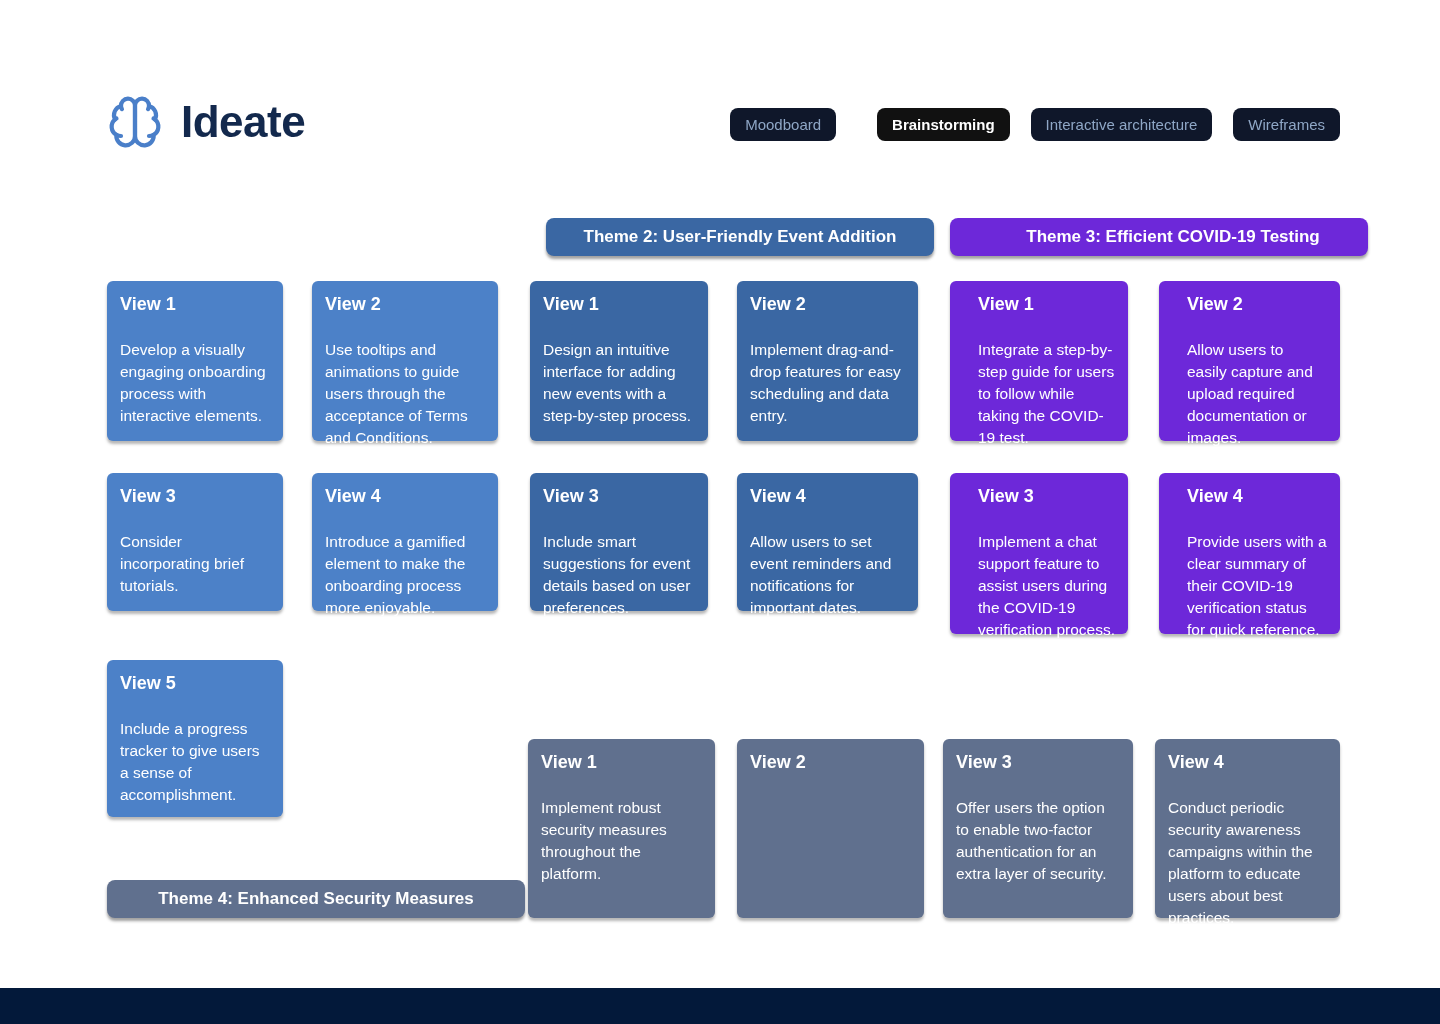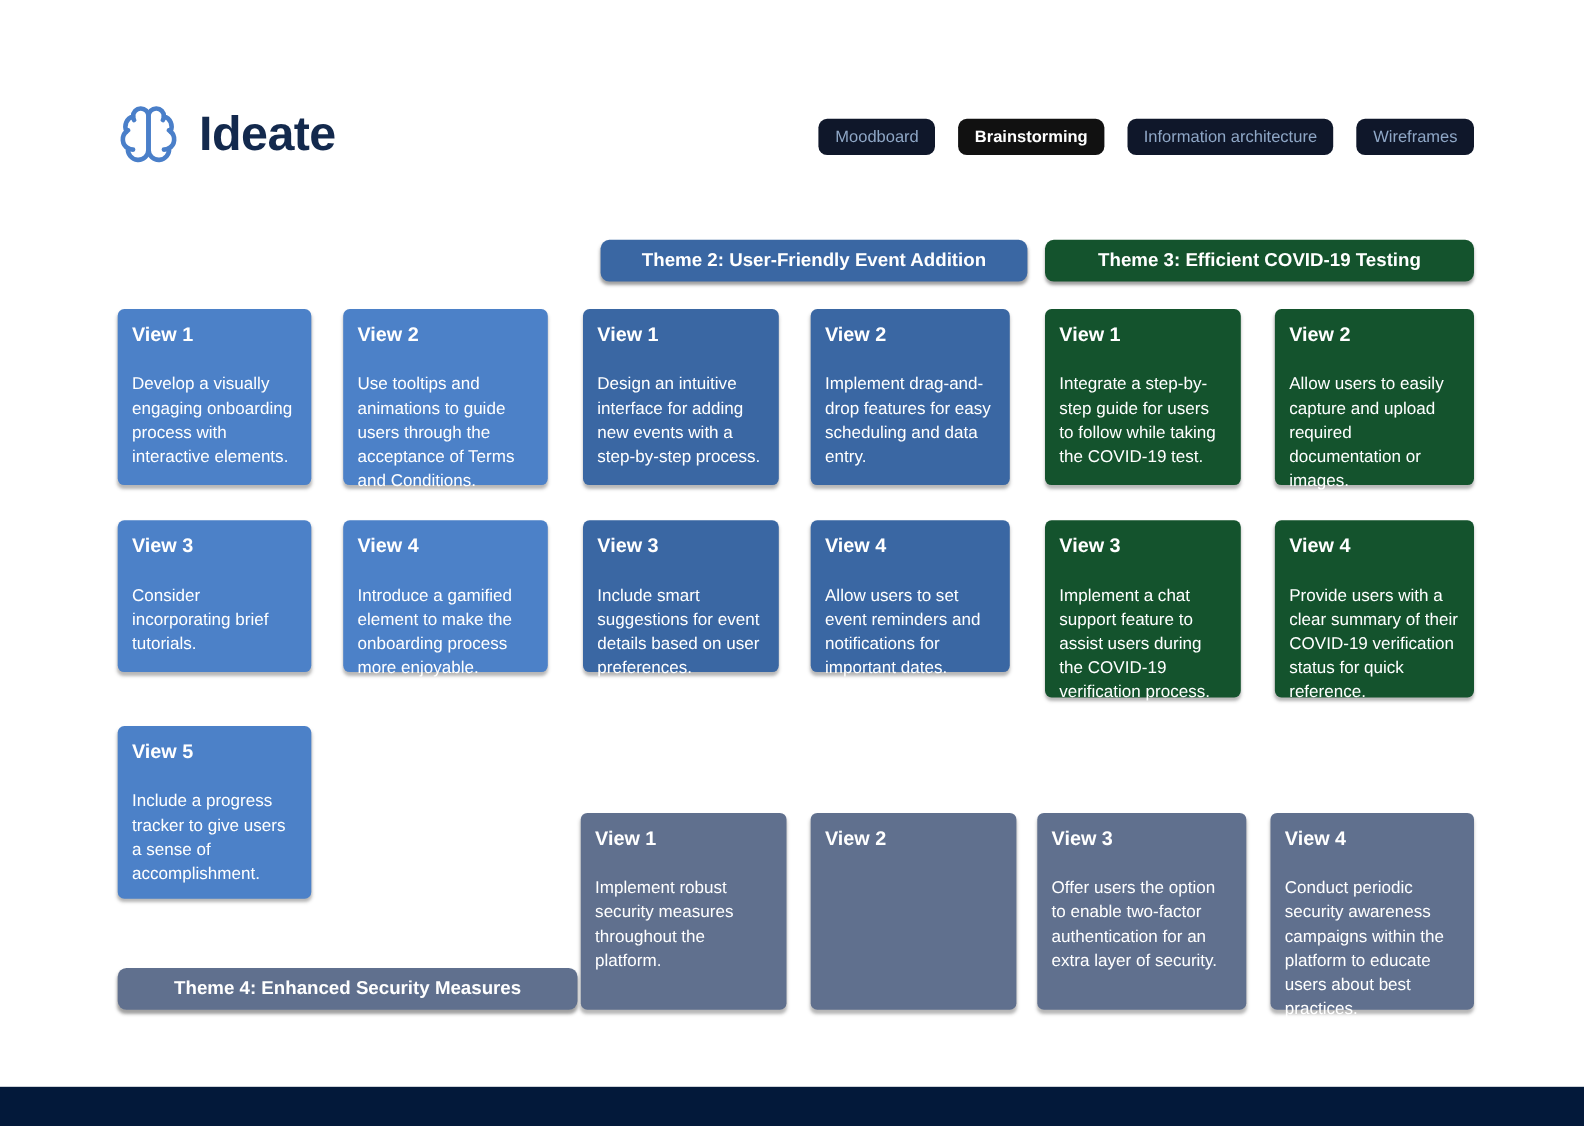--- a/index.html
+++ b/index.html
@@ -7,40 +7,40 @@
   .page { position:relative; width:1440px; height:1024px; background:#ffffff; overflow:hidden; }
 
   
   .logo { position:absolute; left:107px; top:94px; display:flex; align-items:center; gap:18px; }
   .logo svg { width:56px; height:56px; display:block; }
   .logo-title { font-size:44px; font-weight:700; color:#13294d; letter-spacing:-0.5px; }
 
   .tabs { position:absolute; top:108px; right:100px; display:flex; gap:21px; }
   .tab { height:33px; display:flex; align-items:center; padding:0 15px; border-radius:8px;
          font-size:15px; background:#0f172a; color:#8fa7c6; cursor:pointer; white-space:nowrap; }
-  .tab.active { background:#111111; color:#ffffff; font-weight:600; }
+  .tab.active { background:#111111; color:#ffffff; font-weight:600;margin-left:20px; }
 
   
   .theme-header { position:absolute; height:38px; border-radius:8px; display:flex; align-items:center;
                   justify-content:center; color:#ffffff; font-weight:700; font-size:17px;
                   box-shadow:0 3px 3px rgba(45,45,45,0.45); cursor:pointer; }
   .hd-t1 { left:107px;  top:218px; width:390px; }
   .hd-t2 { left:530px;  top:218px; width:388px;margin-left:16px; }
   .hd-t3 { left:950px;  top:218px; width:390px; }
   .hd-t4 { left:107px;  top:880px; width:418px; }
 
   
   .card { position:absolute; border-radius:6px; padding:11px 13px; box-sizing:border-box; color:#ffffff;
           box-shadow:0 3px 3px rgba(45,45,45,0.35); cursor:pointer; }
   .card-title { font-weight:700; font-size:18px; margin:2px 0 9px 0; }
   .card-body  { font-size:15.5px; line-height:22px;margin-top:24px; }
 
   .t1 { background:#4c81c8; }
   .t2 { background:#3a67a3; }
-  .t3 { background:#14532d; }
+  .t3 { background:#6d28d9;padding-left:28px; }
   .t4 { background:#60708e; }
 
   .pos-t1c1 { left:107px;  top:281px; width:176px; height:160px; }
   .pos-t1c2 { left:312px;  top:281px; width:186px; height:160px; }
   .pos-t1c3 { left:107px;  top:473px; width:176px; height:138px; }
   .pos-t1c4 { left:312px;  top:473px; width:186px; height:138px; }
   .pos-t1c5 { left:107px;  top:660px; width:176px; height:157px; }
 
   .pos-t2c1 { left:530px;  top:281px; width:178px; height:160px; }
   .pos-t2c2 { left:737px;  top:281px; width:181px; height:160px; }
@@ -76,21 +76,21 @@
         <path d="M6 18a4 4 0 0 1-1.967-.516"></path>
         <path d="M19.967 17.484A4 4 0 0 1 18 18"></path>
       </svg>
     </span>
     <span class="logo-title">Ideate</span>
   </div>
 
   <div class="tabs">
     <div class="tab">Moodboard</div>
     <div class="tab active">Brainstorming</div>
-    <div class="tab">Information architecture</div>
+    <div class="tab">Interactive architecture</div>
     <div class="tab">Wireframes</div>
   </div>
 
   <div class="theme-header t2 hd-t2">Theme 2: User-Friendly Event Addition</div>
   <div class="theme-header t3 hd-t3">Theme 3: Efficient COVID-19 Testing</div>
   <div class="theme-header t4 hd-t4">Theme 4: Enhanced Security Measures</div>
 
   <div class="card t1 pos-t1c1">
     <div class="card-title">View 1</div>
     <div class="card-body">Develop a visually engaging onboarding process with interactive elements.</div>

